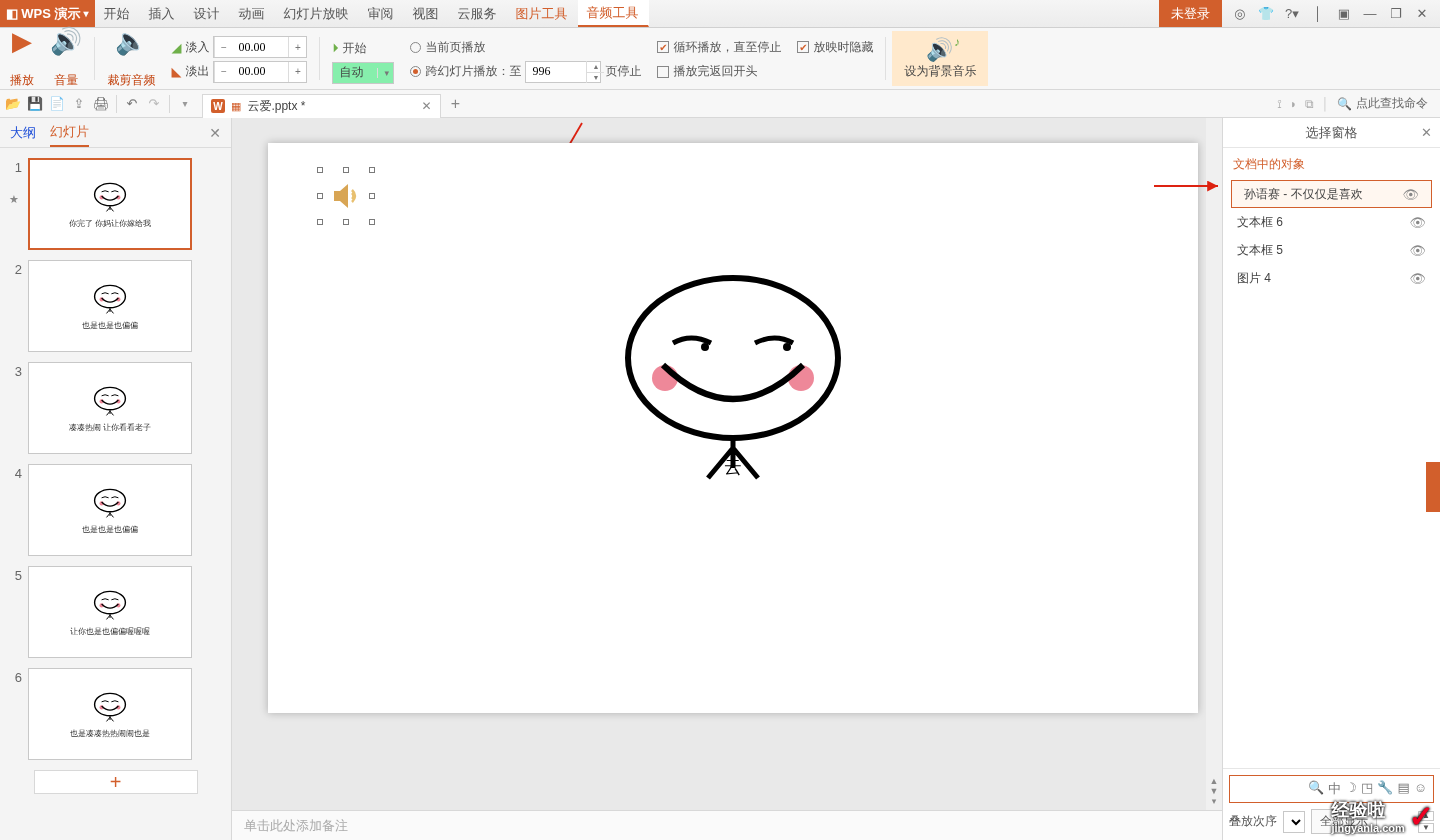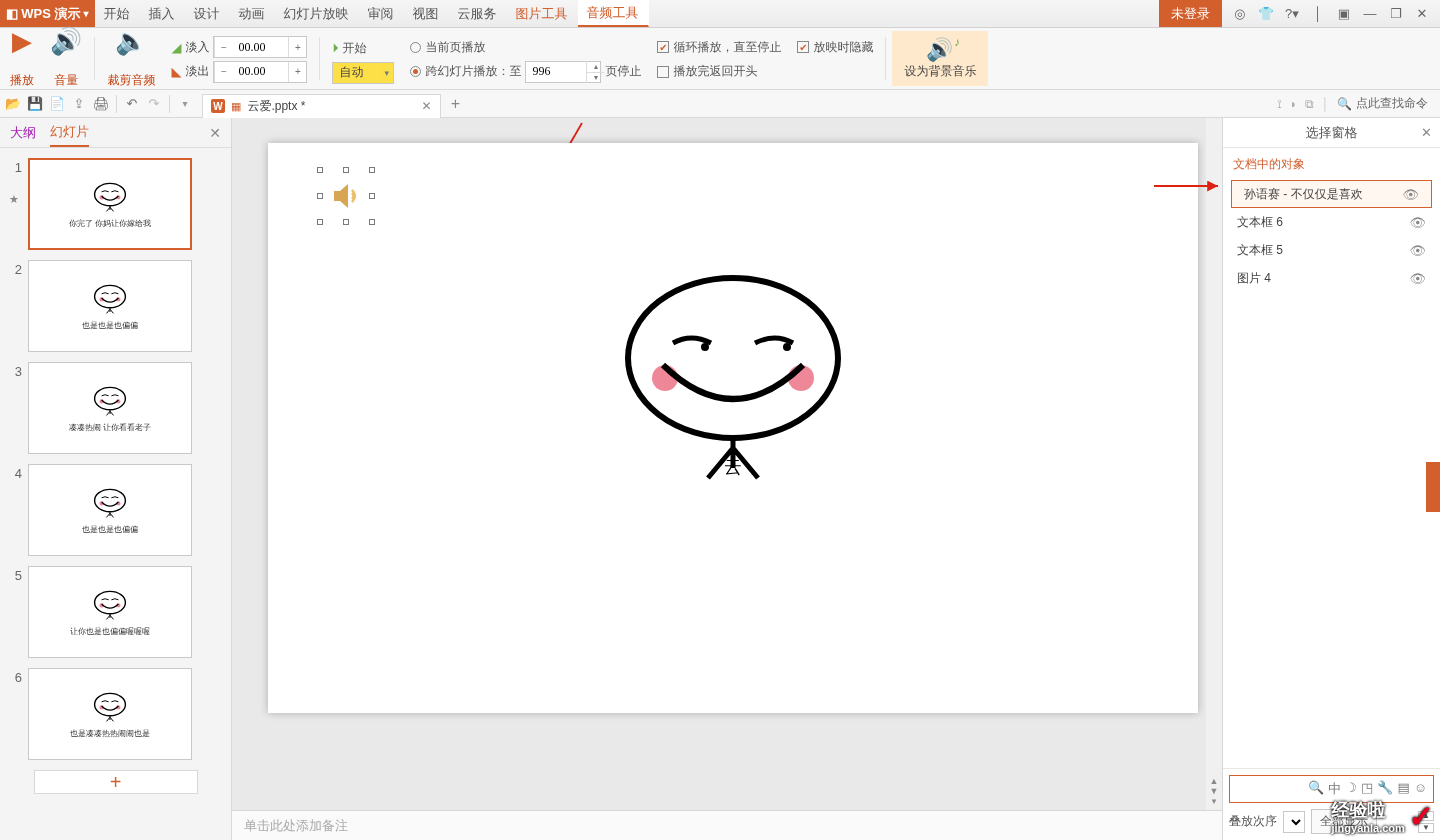--- a/index.html
+++ b/index.html
@@ -25,21 +25,21 @@
 .rgroup.stack { flex-direction: column; }
 .rgroup .big-icon { font-size: 26px; color: #d25f2c; line-height: 1; }
 .rgroup .lbl { font-size: 12px; color: #c2410c; margin-top: 18px; }
 .rsep { width: 1px; background: #e0e0e0; margin: 6px 2px; }
 .fade-row { display: flex; align-items: center; gap: 4px; height: 26px; }
 .fade-row .ic { color: #6fb04a; font-size: 13px; }
 .fade-row.out .ic { color: #d25f2c; }
 .num-input { display: inline-flex; align-items: center; border: 1px solid #c8c8c8; background: #fff; height: 22px; }
 .num-input input { width: 56px; border: none; padding: 0 6px; font-size: 12px; outline: none; font-family: Liberation Serif, serif; }
 .num-input .spin { width: 18px; height: 100%; border-left: 1px solid #dcdcdc; display: flex; align-items: center; justify-content: center; cursor: pointer; font-size: 10px; color: #777; }
-.sel { display: inline-flex; border: 1px solid #c8c8c8; background: #fde047; height: 22px; align-items: center; }
+.sel { display: inline-flex; border: 1px solid #c8c8c8; background: #86efac; height: 22px; align-items: center; }
 .sel span { padding: 0 6px; }
 .sel .dd { width: 16px; border-left: 1px solid #dcdcdc; text-align: center; font-size: 9px; color: #777; cursor: pointer; }
 .check-row { display: flex; align-items: center; gap: 4px; height: 26px; font-size: 12px; color: #555; }
 .check-row .cb { width: 12px; height: 12px; border: 1px solid #888; display: inline-flex; align-items: center; justify-content: center; font-size: 10px; color: #d25f2c; }
 .radio { width: 11px; height: 11px; border: 1px solid #888; border-radius: 50%; display: inline-flex; align-items: center; justify-content: center; }
 .radio.on::after { content: ""; width: 5px; height: 5px; background: #d25f2c; border-radius: 50%; }
 .bg-music { background: #ffe9cc; display: flex; flex-direction: column; align-items: center; justify-content: center; padding: 4px 12px; }
 .bg-music .ic { font-size: 22px; color: #d25f2c; position: relative; }
 .bg-music .note { color: #6fb04a; position: absolute; font-size: 12px; right: -6px; top: -2px; }
 
@@ -51,21 +51,21 @@
 .doc-tab .w { width: 14px; height: 14px; background: #d25f2c; color: #fff; font-size: 10px; font-weight: bold; display: flex; align-items: center; justify-content: center; border-radius: 2px; }
 .doc-tab .close { color: #888; cursor: pointer; font-size: 12px; margin-left: 110px; }
 .add-tab { width: 22px; height: 22px; display: flex; align-items: center; justify-content: center; color: #888; cursor: pointer; font-size: 16px; }
 .qa-right { margin-left: auto; display: flex; align-items: center; gap: 8px; padding-right: 8px; color: #666; }
 .search-cmd { display: flex; align-items: center; gap: 4px; cursor: pointer; }
 
 
 .main { display: flex; height: calc(840px - 28px - 62px - 28px); }
 .navpane { width: 232px; background: #f4f4f4; border-right: 1px solid #d8d8d8; display: flex; flex-direction: column; }
 .navtabs { display: flex; align-items: center; height: 30px; padding: 0 10px; gap: 14px; border-bottom: 1px solid #dcdcdc; }
-.navtab { font-size: 13px; color: #a21caf; cursor: pointer; padding: 4px 0; }
+.navtab { font-size: 13px; color: #1d4ed8; cursor: pointer; padding: 4px 0; }
 .navtab.active { color: #d25f2c; border-bottom: 2px solid #d25f2c; }
 .navclose { margin-left: auto; color: #888; cursor: pointer; font-size: 14px; }
 .thumbs { flex: 1; overflow: auto; padding: 10px 6px; }
 .thumb-row { display: flex; align-items: flex-start; gap: 6px; margin-bottom: 10px; }
 .thumb-row .num { width: 16px; text-align: right; font-size: 13px; color: #666; padding-top: 2px; }
 .thumb { width: 164px; height: 92px; background: #fff; border: 1px solid #c8c8c8; display: flex; flex-direction: column; align-items: center; justify-content: center; gap: 6px; cursor: pointer; position: relative; }
 .thumb.active { border: 2px solid #d25f2c; }
 .thumb .face { width: 42px; height: 32px; }
 .thumb .cap { font-size: 8px; color: #333; font-family: "KaiTi", serif; }
 .star { font-size: 11px; color: #888; margin-top: 18px; }

